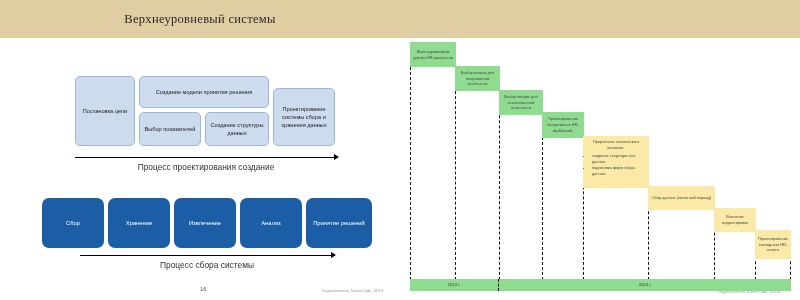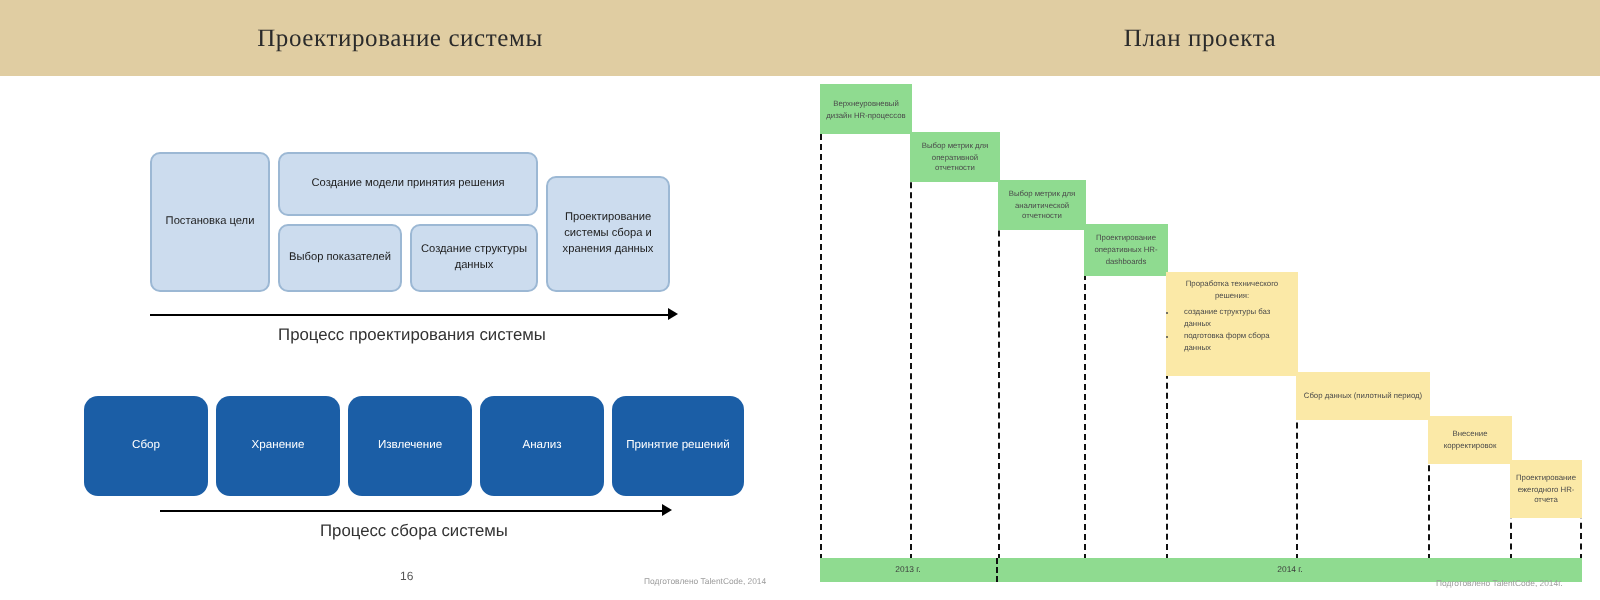--- a/index.html
+++ b/index.html
@@ -99,51 +99,50 @@
     position:absolute;font-size:4.2px;color:#3a3a3a;text-align:center;
   }
 </style>
 </head>
 <body>
 
 <div class="deck">
 
   <div class="slide slide-left">
     <div class="band"></div>
-    <div class="band-title">Проектирование системы</div>
+    <div class="band-title">Верхнеуровневый системы</div>
 
     <div class="grp">
       <div class="lbox" style="left:75px;top:76px;width:60px;height:70px;">Постановка цели</div>
       <div class="lbox" style="left:139px;top:76px;width:130px;height:32px;">Создание модели принятия решения</div>
       <div class="lbox" style="left:139px;top:112px;width:62px;height:34px;">Выбор показателей</div>
       <div class="lbox" style="left:205px;top:112px;width:64px;height:34px;">Создание структуры данных</div>
       <div class="lbox" style="left:273px;top:88px;width:62px;height:58px;">Проектирование системы сбора и хранения данных</div>
     </div>
     <div class="arrow-line" style="left:75px;top:157px;width:260px;"></div>
     <div class="arrow-head" style="left:334px;top:154px;"></div>
-    <div class="cap" style="left:75px;top:162px;width:262px;">Процесс проектирования системы</div>
+    <div class="cap" style="left:75px;top:162px;width:262px;">Процесс проектирования создание</div>
 
     <div class="grp">
       <div class="dbox" style="left:42px;top:198px;width:62px;height:50px;">Сбор</div>
       <div class="dbox" style="left:108px;top:198px;width:62px;height:50px;">Хранение</div>
       <div class="dbox" style="left:174px;top:198px;width:62px;height:50px;">Извлечение</div>
       <div class="dbox" style="left:240px;top:198px;width:62px;height:50px;">Анализ</div>
       <div class="dbox" style="left:306px;top:198px;width:66px;height:50px;">Принятие решений</div>
     </div>
     <div class="arrow-line" style="left:80px;top:255px;width:252px;"></div>
     <div class="arrow-head" style="left:331px;top:252px;"></div>
     <div class="cap" style="left:80px;top:260px;width:254px;">Процесс сбора системы</div>
 
     <div class="pagenum" style="left:200px;top:286px;">16</div>
     <div class="credit" style="left:322px;top:288px;">Подготовлено TalentCode, 2014</div>
   </div>
 
   <div class="slide slide-right">
     <div class="band"></div>
-    <div class="band-title">План проекта</div>
 
     <div class="gantt">
 
       <div class="vline" style="left:10px;top:4px;height:238px;"></div>
       <div class="vline" style="left:55px;top:28px;height:214px;"></div>
       <div class="vline" style="left:99px;top:52px;height:190px;"></div>
       <div class="vline" style="left:142px;top:74px;height:168px;"></div>
       <div class="vline" style="left:183px;top:98px;height:144px;"></div>
       <div class="vline" style="left:248px;top:148px;height:94px;"></div>
       <div class="vline" style="left:314px;top:170px;height:72px;"></div>

